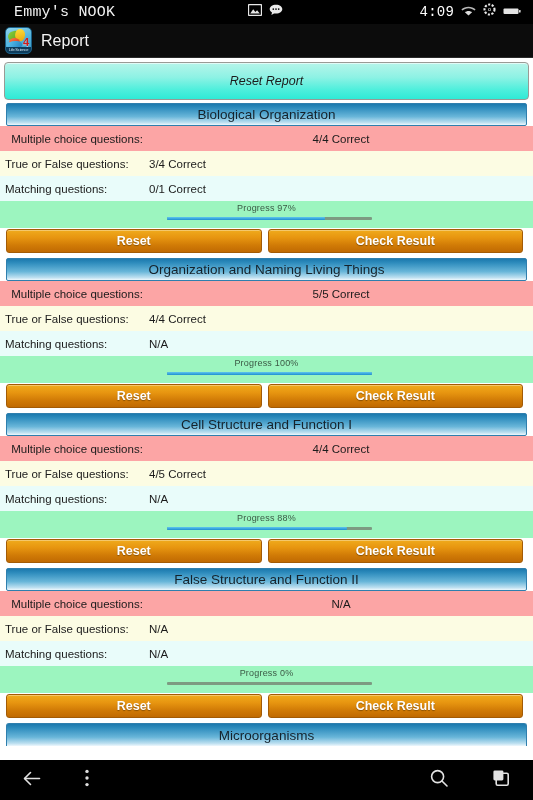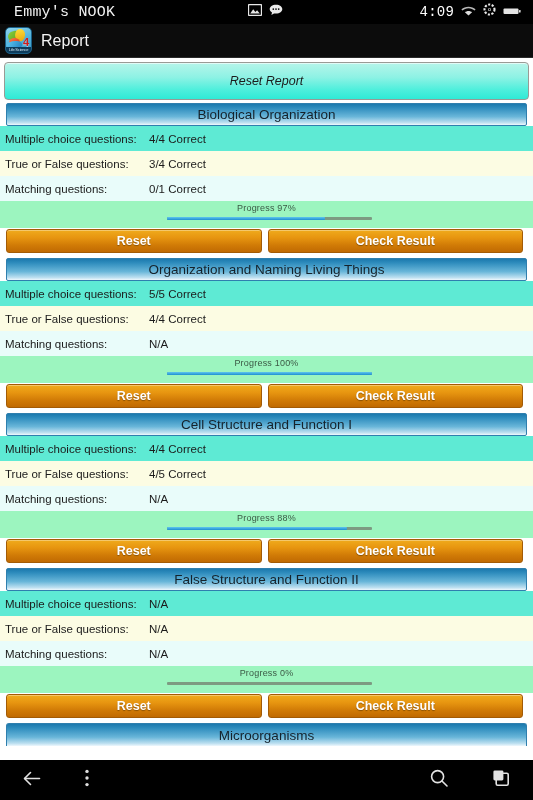--- a/index.html
+++ b/index.html
@@ -169,21 +169,21 @@
   .qrow {
     height: 25px;
     display: flex;
     align-items: center;
     font-size: 11.5px;
     color: #1b1b1b;
     padding-left: 5px;
   }
   .qrow .lbl { width: 144px; flex: 0 0 144px; }
   .qrow .val { flex: 1 1 auto; }
-  .qrow.r-mc { background: #5eead4; }
+  .qrow.r-mc { background: #fca5a5; text-align: center; }
   .qrow.r-tf { background: #fcfce3; }
   .qrow.r-ma { background: #e9fcfa; }
 
   .prog-wrap {
     height: 27px;
     background: #9cf5bf;
     position: relative;
   }
   .prog-label {
     position: absolute;

